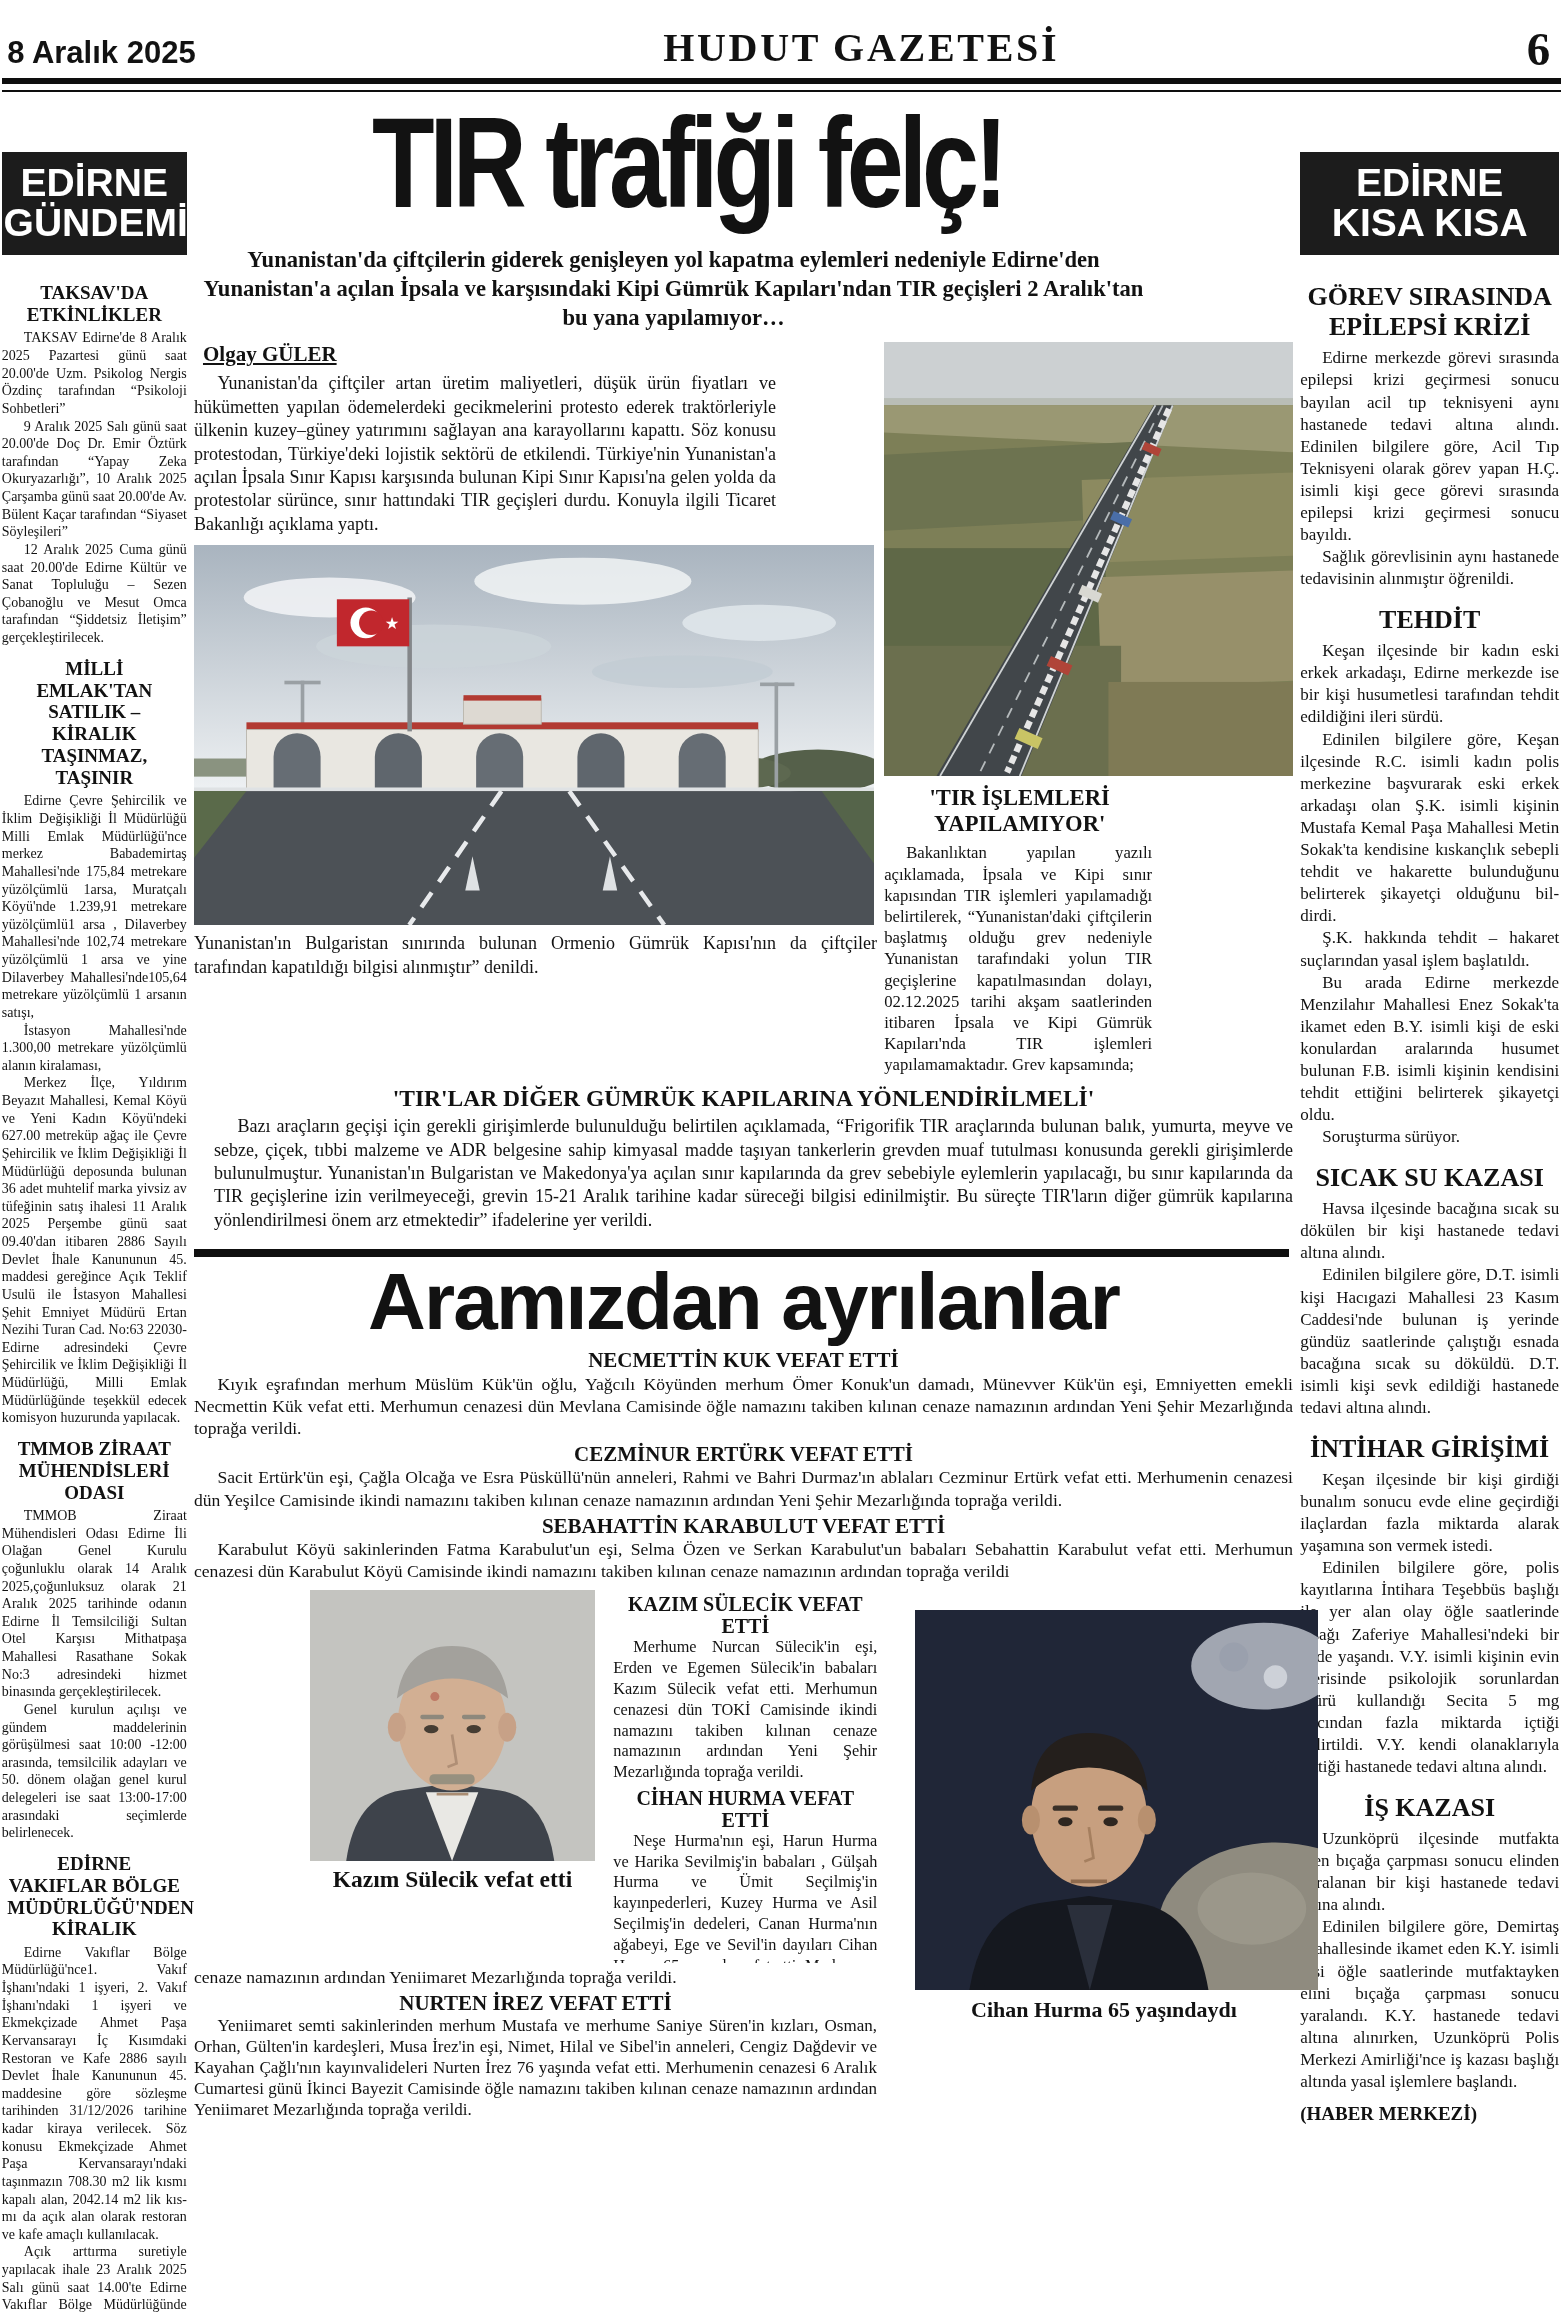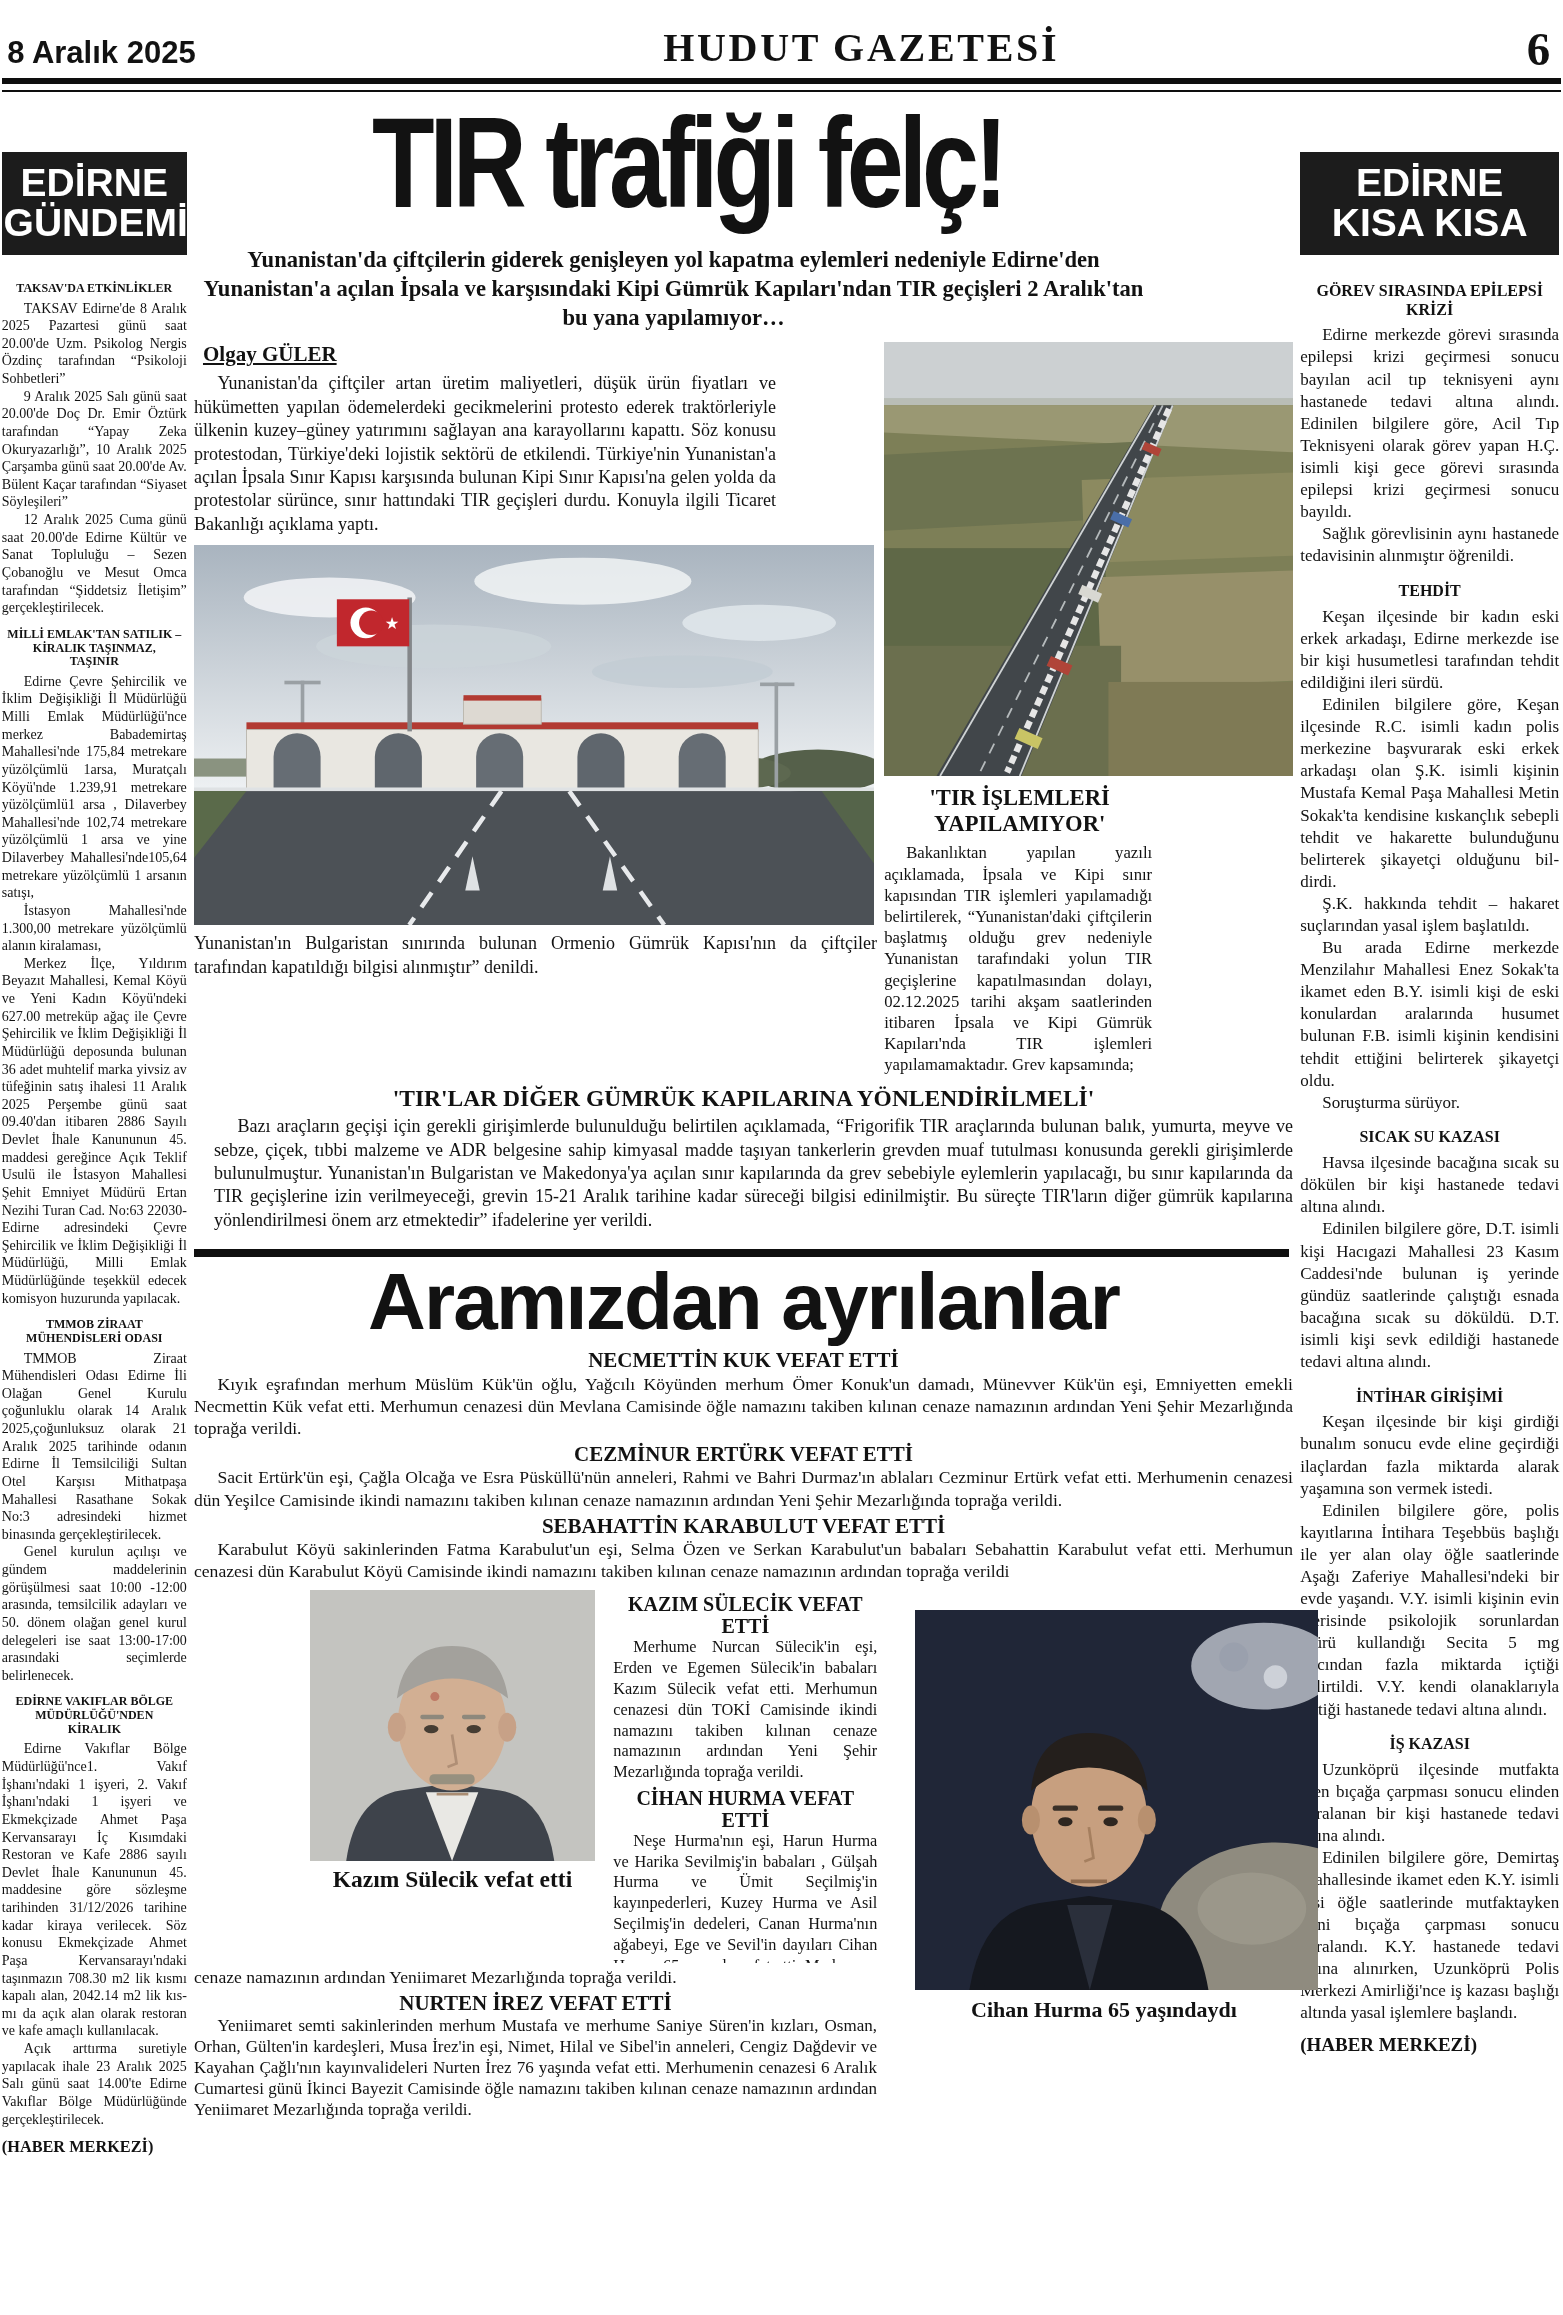--- a/index.html
+++ b/index.html
@@ -21,22 +21,22 @@
   
   .cols { display:flex; gap:7.2px; padding:1.8px 0 0 1.8px; align-items:flex-start; }
   .side { flex:none; text-align:justify; }
   .side-left  { width:185px; font-size:14px; line-height:1.26; }
   .side-right { width:259px; font-size:17px;  line-height:1.3; }
   .side-box {
     background:#1c1c1c; color:#fff; text-align:center;
     font-family:"Liberation Sans", sans-serif; font-weight:900;
     font-size:39px; line-height:1.02; padding:11px 1.8px 12.7px; margin:58px 0 27px;
   }
-  .art-h { font-weight:bold; text-align:center; font-size:12px; line-height:1.15; margin:11px 5.4px 3.6px; }
-  .side-right .art-h { font-size:16px; margin:14.5px 5.4px 5.4px;text-align:center; }
+  .art-h { font-weight:bold; text-align:center; font-size:19px; line-height:1.15; margin:11px 5.4px 3.6px; }
+  .side-right .art-h { font-size:26px; margin:14.5px 5.4px 5.4px;text-align:center; }
   .side p { text-indent:22px; }
   .col-footer { font-weight:bold; text-indent:0 !important; margin-top:9px; font-size:19px; }
   .side-left .col-footer { font-size:16.3px; }
 
   
   .center { width:1099px; flex:none; position:relative; }
   .headline-wrap { width:986px; text-align:center; margin-top:1.8px; height:147px; overflow:visible; }
   .headline {
     display:inline-block; font-family:"Liberation Sans", sans-serif; font-weight:900;
     font-size:128px; line-height:1.04; letter-spacing:-6.3px; transform:scaleX(.8); transform-origin:center;

